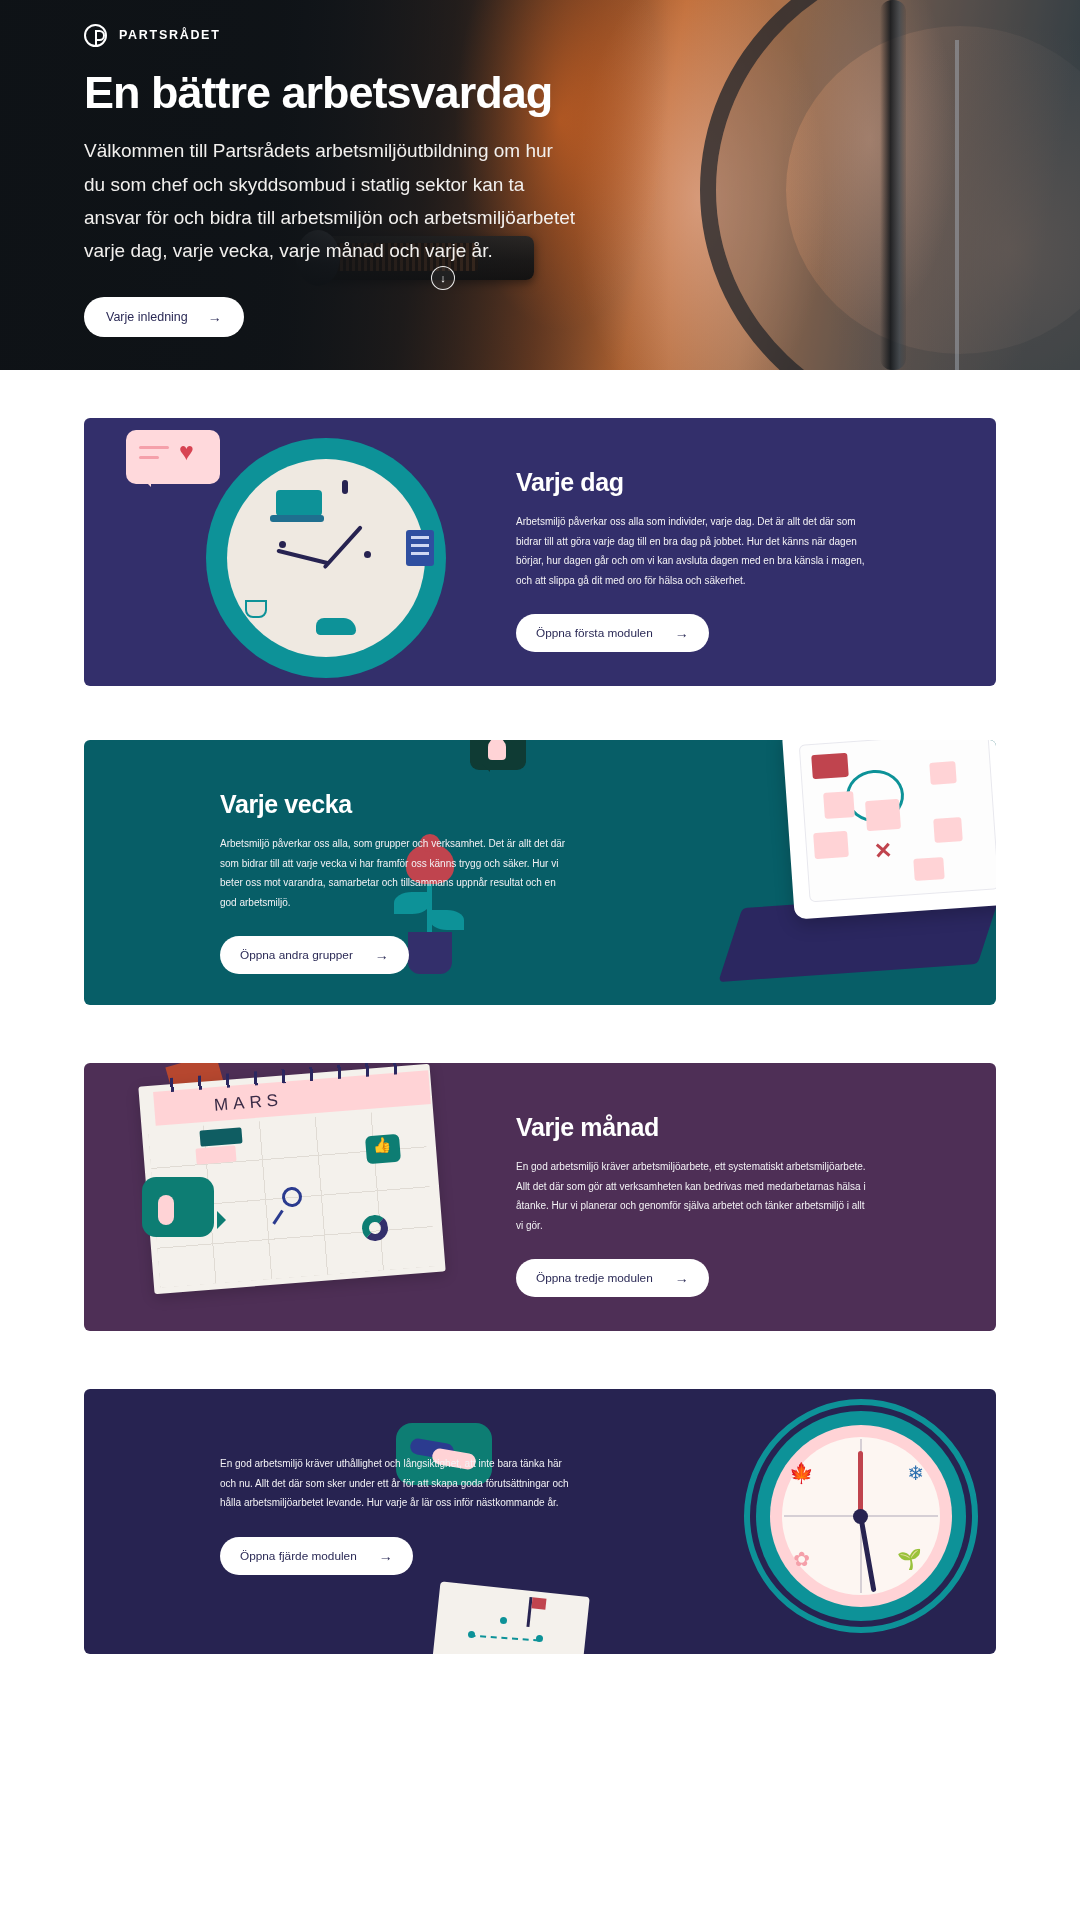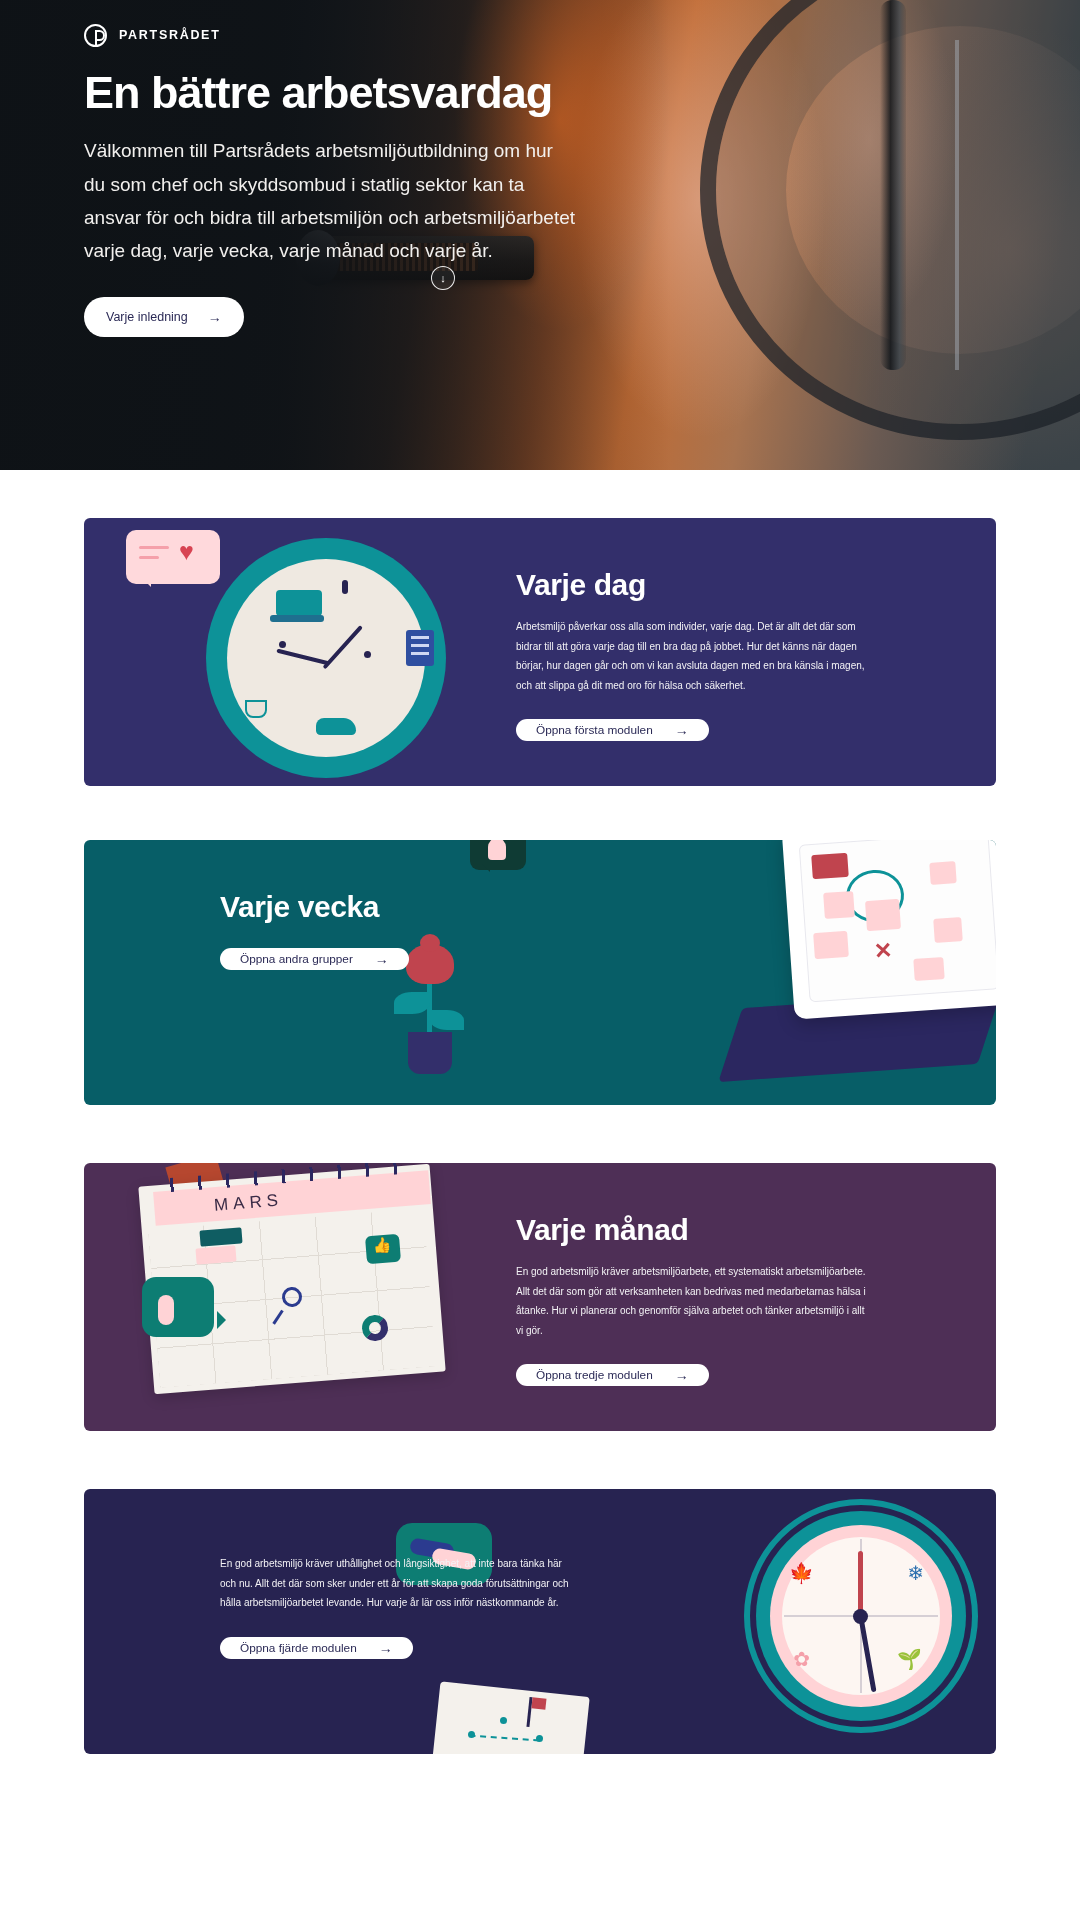--- a/index.html
+++ b/index.html
@@ -8,21 +8,21 @@
     height: 1920px;
     background: #ffffff;
     font-family: "Liberation Sans", sans-serif;
     overflow: hidden;
   }
 
   
   .hero {
     position: relative;
     width: 1080px;
-    height: 470px;
+    height: 370px;
     overflow: hidden;
     background: #1e2329;
   }
   .hero-photo {
     position: absolute;
     inset: 0;
     background:
       radial-gradient(ellipse 150px 300px at 560px 120px, rgba(255,120,40,0.85), rgba(255,120,40,0) 70%),
       radial-gradient(ellipse 180px 340px at 700px 200px, rgba(240,190,170,0.55), rgba(240,190,170,0) 70%),
       radial-gradient(ellipse 120px 260px at 870px 140px, rgba(190,150,130,0.55), rgba(190,150,130,0) 72%),
@@ -178,40 +178,40 @@
   .c2 { margin-top: 54px;  height: 265px; background: #075e67; }
   .c3 { margin-top: 58px;  height: 268px; background: #4e2f56; }
   .c4 { margin-top: 58px;  height: 265px; background: #272351; }
 
   .card-text { position: absolute; top: 50px; width: 350px; }
   .text-right { left: 432px; }
   .text-left  { left: 136px; }
 
   .card-title {
     color: #ffffff;
-    font-size: 30px;
+    font-size: 25px;
     font-weight: bold;
     letter-spacing: -0.4px;
   }
   .card-body {
     margin-top: 15px;
     color: #f3f2f5;
     font-size: 10px;
     line-height: 1.95;
   }
   .card-btn {
     margin-top: 24px;
     display: inline-flex;
     align-items: center;
     gap: 22px;
     background: #ffffff;
     color: #2b2a56;
     border: none;
     border-radius: 999px;
-    padding: 4px 20px;
+    padding: 12px 20px;
     font-size: 11.8px;
     font-family: "Liberation Sans", sans-serif;
     cursor: pointer;
   }
 
   .art { position: absolute; pointer-events: none; }
 
   
   .clock-ring {
     left: 122px; top: 20px; width: 240px; height: 240px;
@@ -513,20 +513,21 @@
     <div class="art speech-dark"></div>
     <div class="art bulb"></div>
     <div class="art plant-stem"></div>
     <div class="art plant-leaf-l"></div>
     <div class="art plant-leaf-r"></div>
     <div class="art flower"></div>
     <div class="art plant-pot"></div>
 
     <div class="card-text text-left">
       <h2 class="card-title">Varje vecka</h2>
+      <p class="card-body">Arbetsmiljö påverkar oss alla, som grupper och verksamhet. Det är allt det där som bidrar till att varje vecka vi har framför oss känns trygg och säker. Hur vi beter oss mot varandra, samarbetar och tillsammans uppnår resultat och en god arbetsmiljö.</p>
       <button class="card-btn">
         <span>Öppna andra grupper</span>
         <span class="arrow">→</span>
       </button>
     </div>
   </section>
 
   <section class="card c3">
     <div class="art arm-top"></div>
     <div class="art arm-hand"></div>

